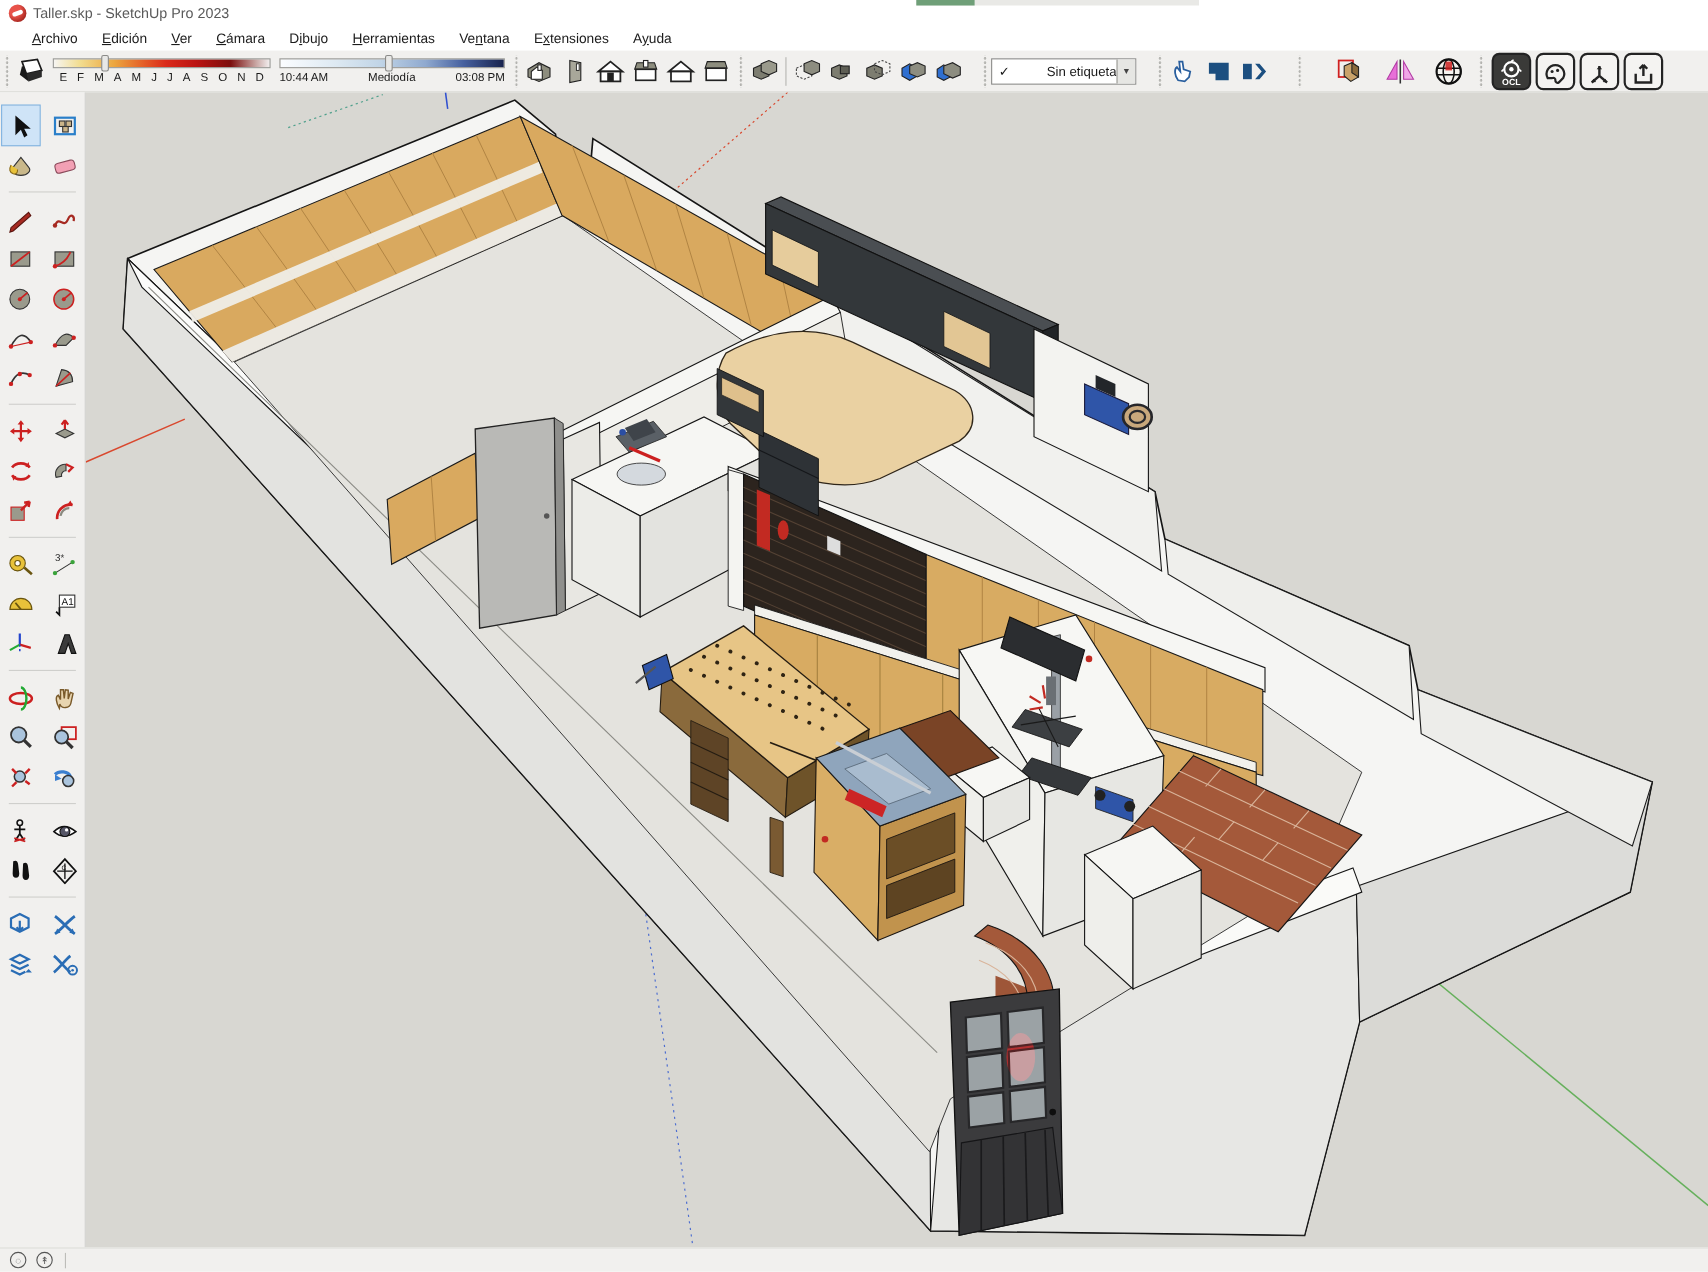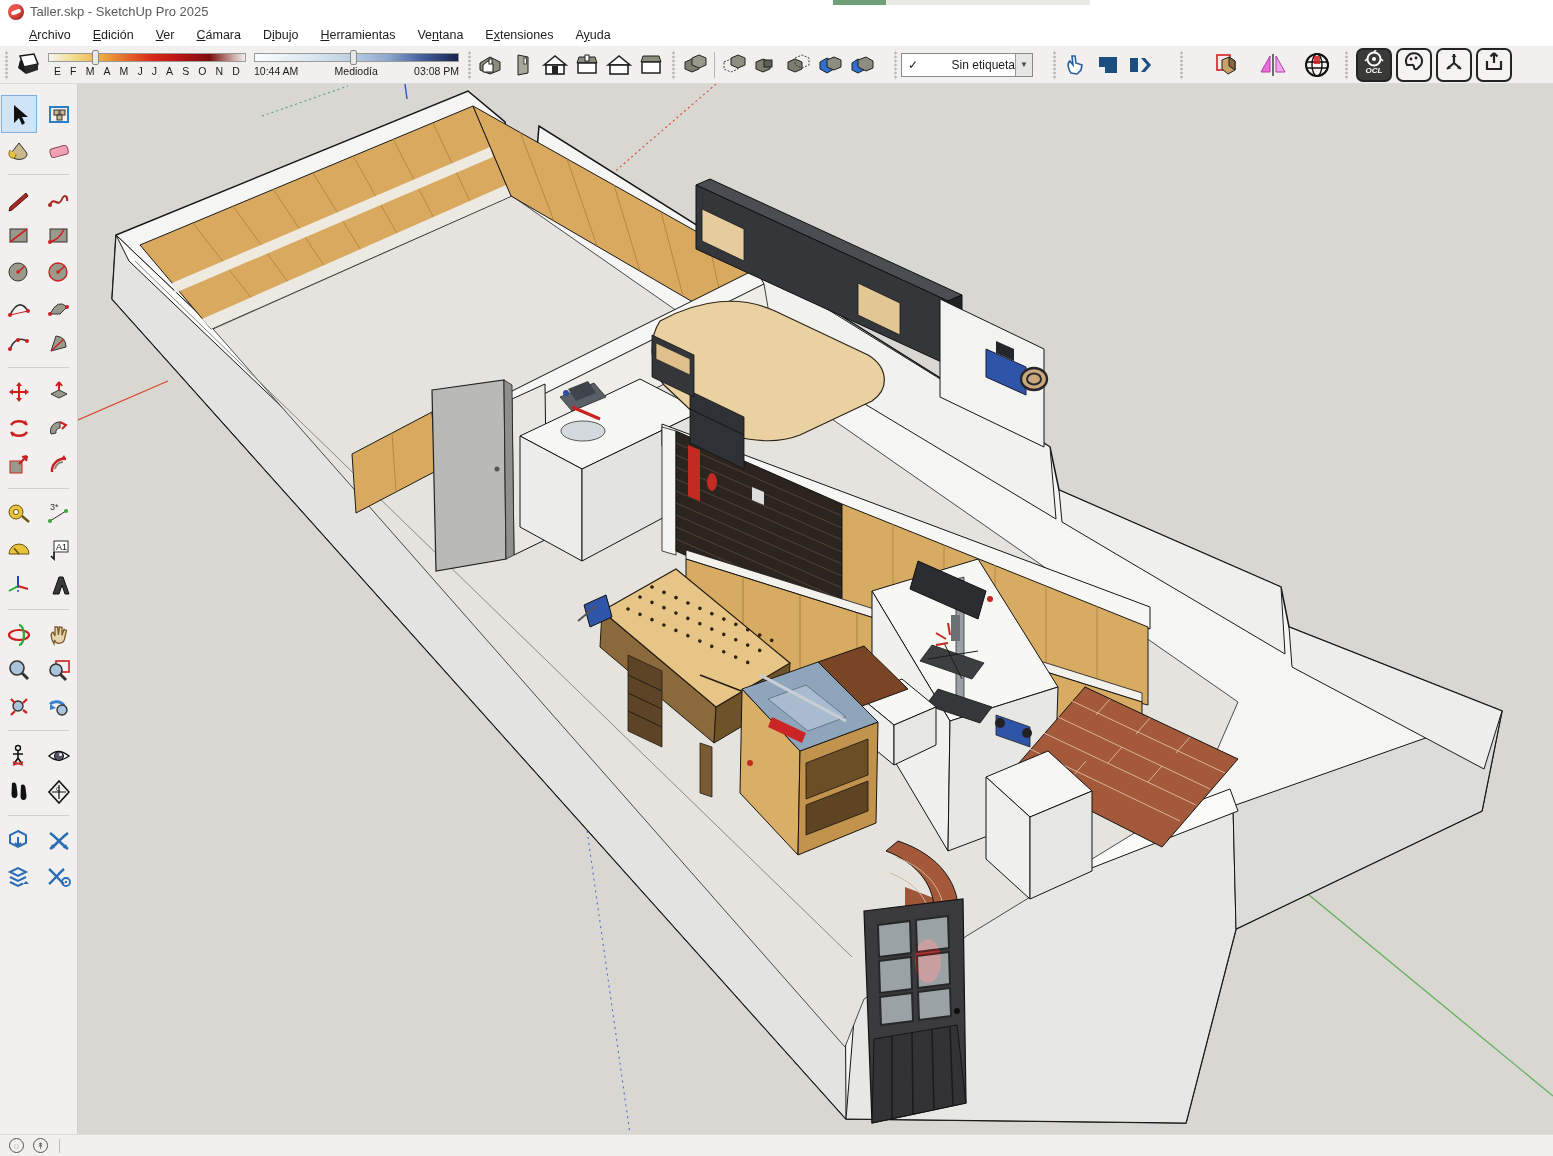--- a/index.html
+++ b/index.html
@@ -36,21 +36,21 @@
   #month-bar { background:linear-gradient(90deg,#f6f5f2 0%,#f2dd90 12%,#eca63e 28%,#e45c27 42%,#da2a1a 52%,#bb1412 66%,#7c0f0e 82%,#caa9a6 94%,#f2eeee 100%); }
   #time-bar { background:linear-gradient(90deg,#fbfdff 0%,#dde9f2 25%,#c0d4e6 45%,#8fa9cf 65%,#46609f 82%,#18234d 100%); }
   .months { display:flex; justify-content:space-between; padding:0 6px; }
   .combo { display:flex; align-items:center; width:132px; height:24px; background:#fff;
     border:1px solid #8a8a88; font-size:12px; color:#1a1a1a; padding-left:6px; flex:0 0 auto; }
   .combo .chk { margin-right:8px; font-size:12px; }
   .combo .txt { flex:1;text-align:right; }
   .combo .dd { width:17px; height:22px; background:#e6e6e3; border-left:1px solid #9a9a96;
     display:flex; align-items:center; justify-content:center; font-size:8px; color:#444; }
   .oclbtn { width:36px; height:34px; border:2.5px solid #232323; border-radius:7px; background:#f4f3f1;
-    display:flex; align-items:flex-start; justify-content:center; margin-left:4px; flex:0 0 auto;font-style:italic; }
+    display:flex; align-items:flex-end; justify-content:center; margin-left:4px; flex:0 0 auto; }
   .oclbtn.active { background:#3a3a38; }
   
   #palette { position:absolute; left:0; top:84px; width:78px; height:1050px; background:#f1f0ee;
     border-right:1px solid #cfcfcc; padding-top:12px; }
   #palette .prow { display:flex; justify-content:center; gap:6px; }
   #palette .cell { width:34px; height:36px; display:flex; align-items:center; justify-content:center; }
   #palette .cell.active { background:#cfe4f7; outline:1px solid #7ab0e0; }
   #palette .sep { height:1px; background:#cfcfcc; margin:6px 8px; }
   
   #viewport { position:absolute; left:78px; top:84px; width:1475px; height:1050px; background:#d8d7d2; }
@@ -61,21 +61,21 @@
   #statusbar .sicon { width:15px; height:15px; border:1.4px solid #555; border-radius:50%;
     margin-left:9px; display:flex; align-items:center; justify-content:center; font-size:9px; color:#555; }
   #statusbar .vsep { width:1px; height:14px; background:#bdbdb9; margin:0 9px 0 11px; }
   .osb-seam { stroke:#b08443; stroke-width:0.9; }
 </style>
 </head>
 <body>
 
 <div id="titlebar">
   <span class="logo"></span>
-  <span class="title">Taller.skp - SketchUp Pro 2025</span>
+  <span class="title">Taller.skp - SketchUp Pro 2023</span>
   <div id="overlay-progress">
       <div class="done"></div>
     </div>
 </div>
 
 <div id="menubar">
     <span class="mitem"><u>A</u>rchivo</span>
     <span class="mitem"><u>E</u>dición</span>
     <span class="mitem"><u>V</u>er</span>
     <span class="mitem"><u>C</u>ámara</span>

